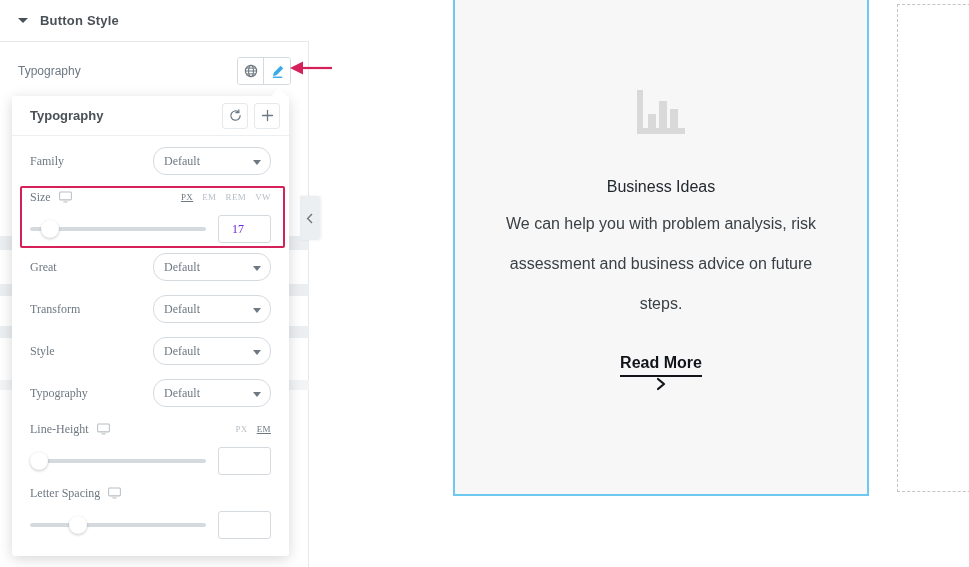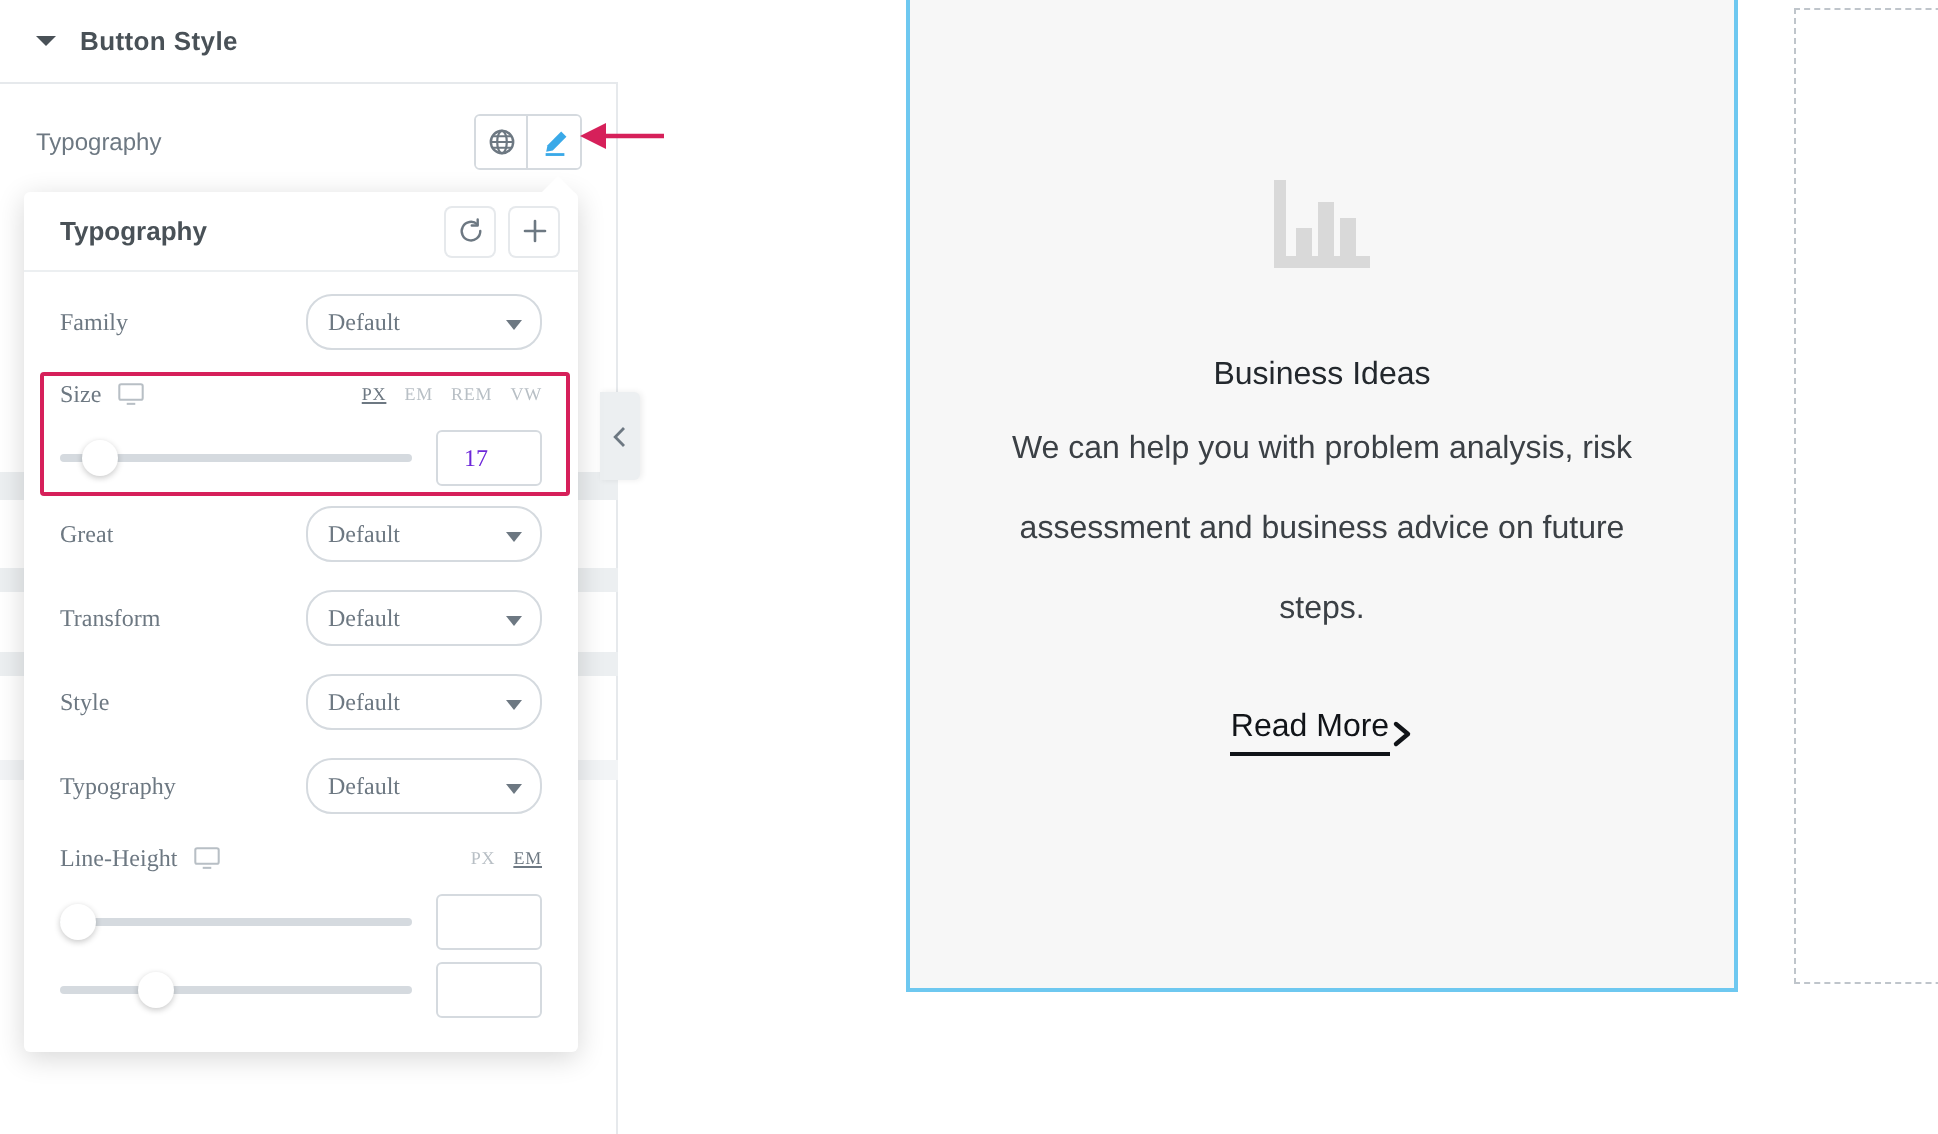--- a/index.html
+++ b/index.html
@@ -220,22 +220,23 @@
     font-size: 36px; color: #111418; font-weight: normal;
     letter-spacing: -.3px; margin-bottom: 20px;
   }
   .body-copy {
     font-size: 16px; color: #3b4045;
     text-align: center; line-height: 40px;
     width: 340px; margin-bottom: 30px;
   }
   .read-more {
     display: inline-flex; align-items: center; gap: 0;
-    font-size: 16px; color: #111418; font-weight: normal;
-    cursor: pointer;
+    font-size: 16px; color: #111418; font-weight: bold;
+    cursor: pointer;
+    flex-direction: column;
   }
   .read-more .rm-text { border-bottom: 2px solid #111418; padding-bottom: 3px; }
 
   .dash-column {
     position: absolute; left: 588px; top: 4px;
     width: 89px; height: 488px;
     border: 1px dashed #bfc5cb;
   }
 </style>
 </head>
@@ -392,20 +393,30 @@
             <div class="track"></div>
             <div class="thumb" style="left:0%;"></div>
           </div>
           <div class="num-input">
             <span></span>
           </div>
         </div>
       </div>
 
       <div class="slider-block">
+        <div class="slider-head">
+          <span class="field-label">Letter Spacing</span>
+          <span class="monitor-icon">
+            <svg width="13" height="12" viewBox="0 0 14 12">
+              <rect x="0.7" y="0.7" width="12.6" height="8.4" rx="1" fill="none" stroke="#b8bfc5" stroke-width="1.1"></rect>
+              <line x1="4.7" y1="11.3" x2="9.3" y2="11.3" stroke="#b8bfc5" stroke-width="1.1"></line>
+            </svg>
+          </span>
+          <span class="spacer"></span>
+        </div>
         <div class="slider-row">
           <div class="track-wrap">
             <div class="track"></div>
             <div class="thumb" style="left:22%;"></div>
           </div>
           <div class="num-input">
             <span></span>
           </div>
         </div>
       </div>

